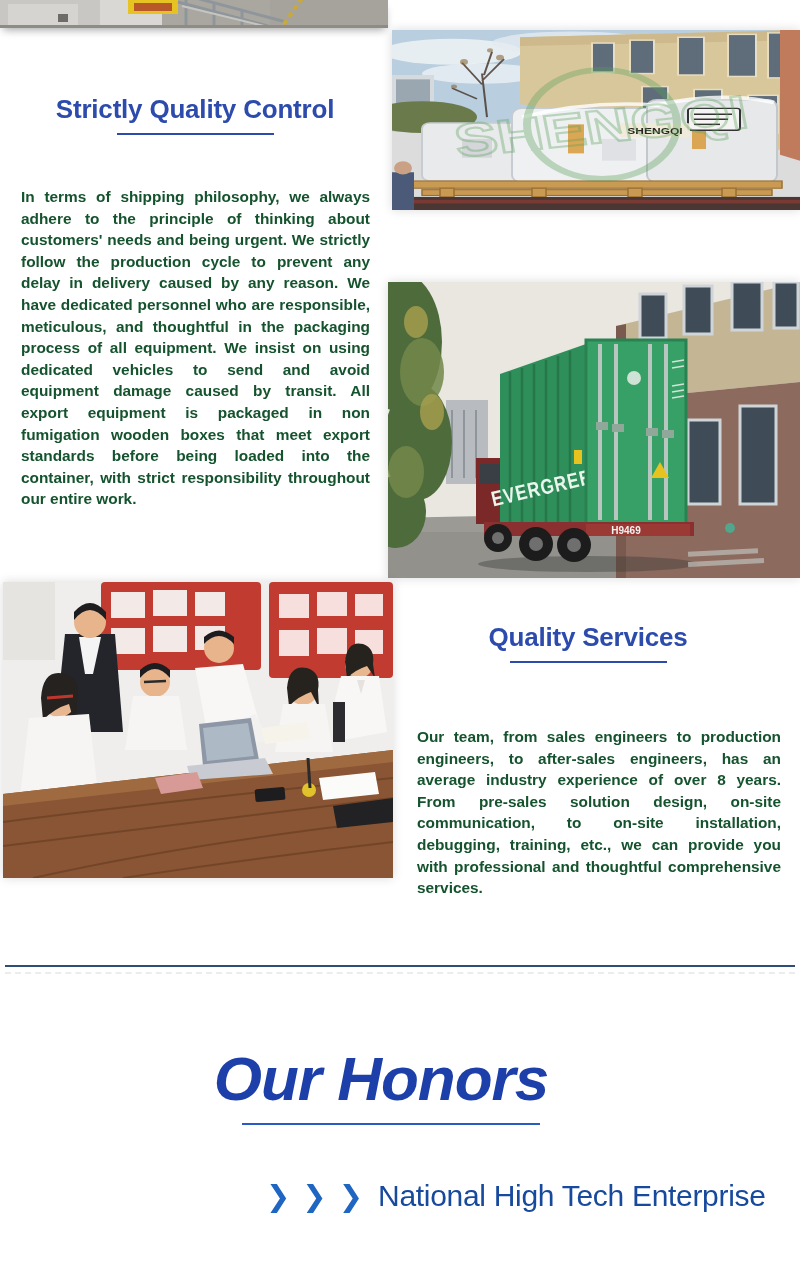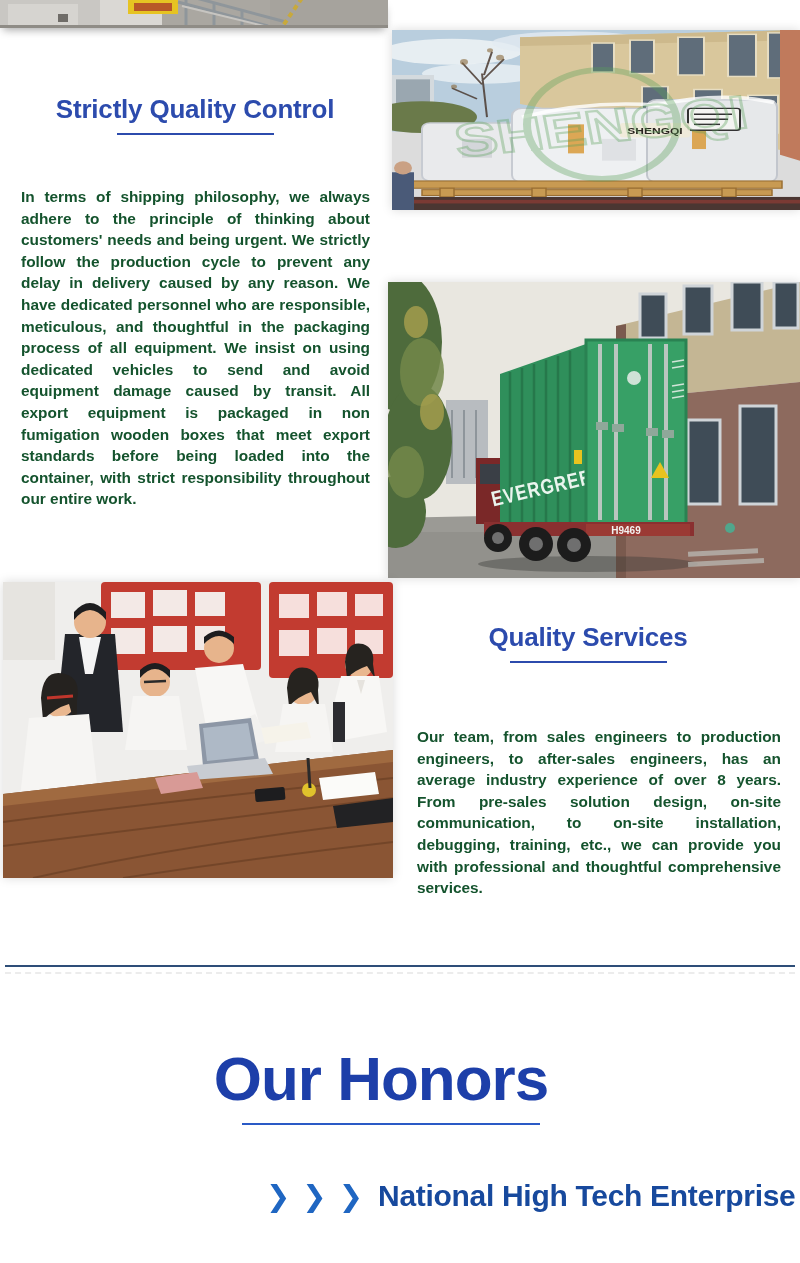--- a/index.html
+++ b/index.html
@@ -29,33 +29,33 @@
   }
   .delivery-par{position:absolute;left:21px;top:186px;width:349px;}
   .services-par{position:absolute;left:417px;top:682px;width:364px;margin-top:44px;}
   
   .divider{position:absolute;left:5px;top:965px;width:790px;height:2px;background:#2e4e78;}
   .divider-dashes{position:absolute;left:5px;top:972px;width:790px;height:0;border-top:2px dashed rgba(120,120,120,0.14);}
   
   .honors-title{
     position:absolute;left:196px;top:1040px;width:370px;margin:0;
     color:#1d3fa9;font-size:62px;line-height:78px;font-weight:bold;letter-spacing:-1px;
-    text-align:center;white-space:nowrap;
+    text-align:center;white-space:nowrap;font-style:italic;
   }
   .honors-underline{position:absolute;left:242px;top:1123px;width:298px;height:2px;background:#2a5ac6;}
   .enterprise-row{
     position:absolute;left:266px;top:1174px;height:44px;
     display:flex;align-items:center;white-space:nowrap;
   }
   .chevrons{
     color:#1f66c2;font-size:29px;font-weight:bold;letter-spacing:2px;
     margin-right:13px;line-height:44px;
   }
   .enterprise-label{
-    color:#17499d;font-size:30px;font-weight:bold;letter-spacing:-0.3px;line-height:44px;
+    color:#17499d;font-size:30px;font-weight:normal;letter-spacing:-0.3px;line-height:44px;
   }
 </style>
 </head>
 <body>
 
 <div class="page">
 
   <div class="photo top-strip">
     <svg viewBox="0 0 388 28" preserveAspectRatio="none">
       <rect x="0" y="0" width="388" height="28" fill="#aaa7a1"></rect>

